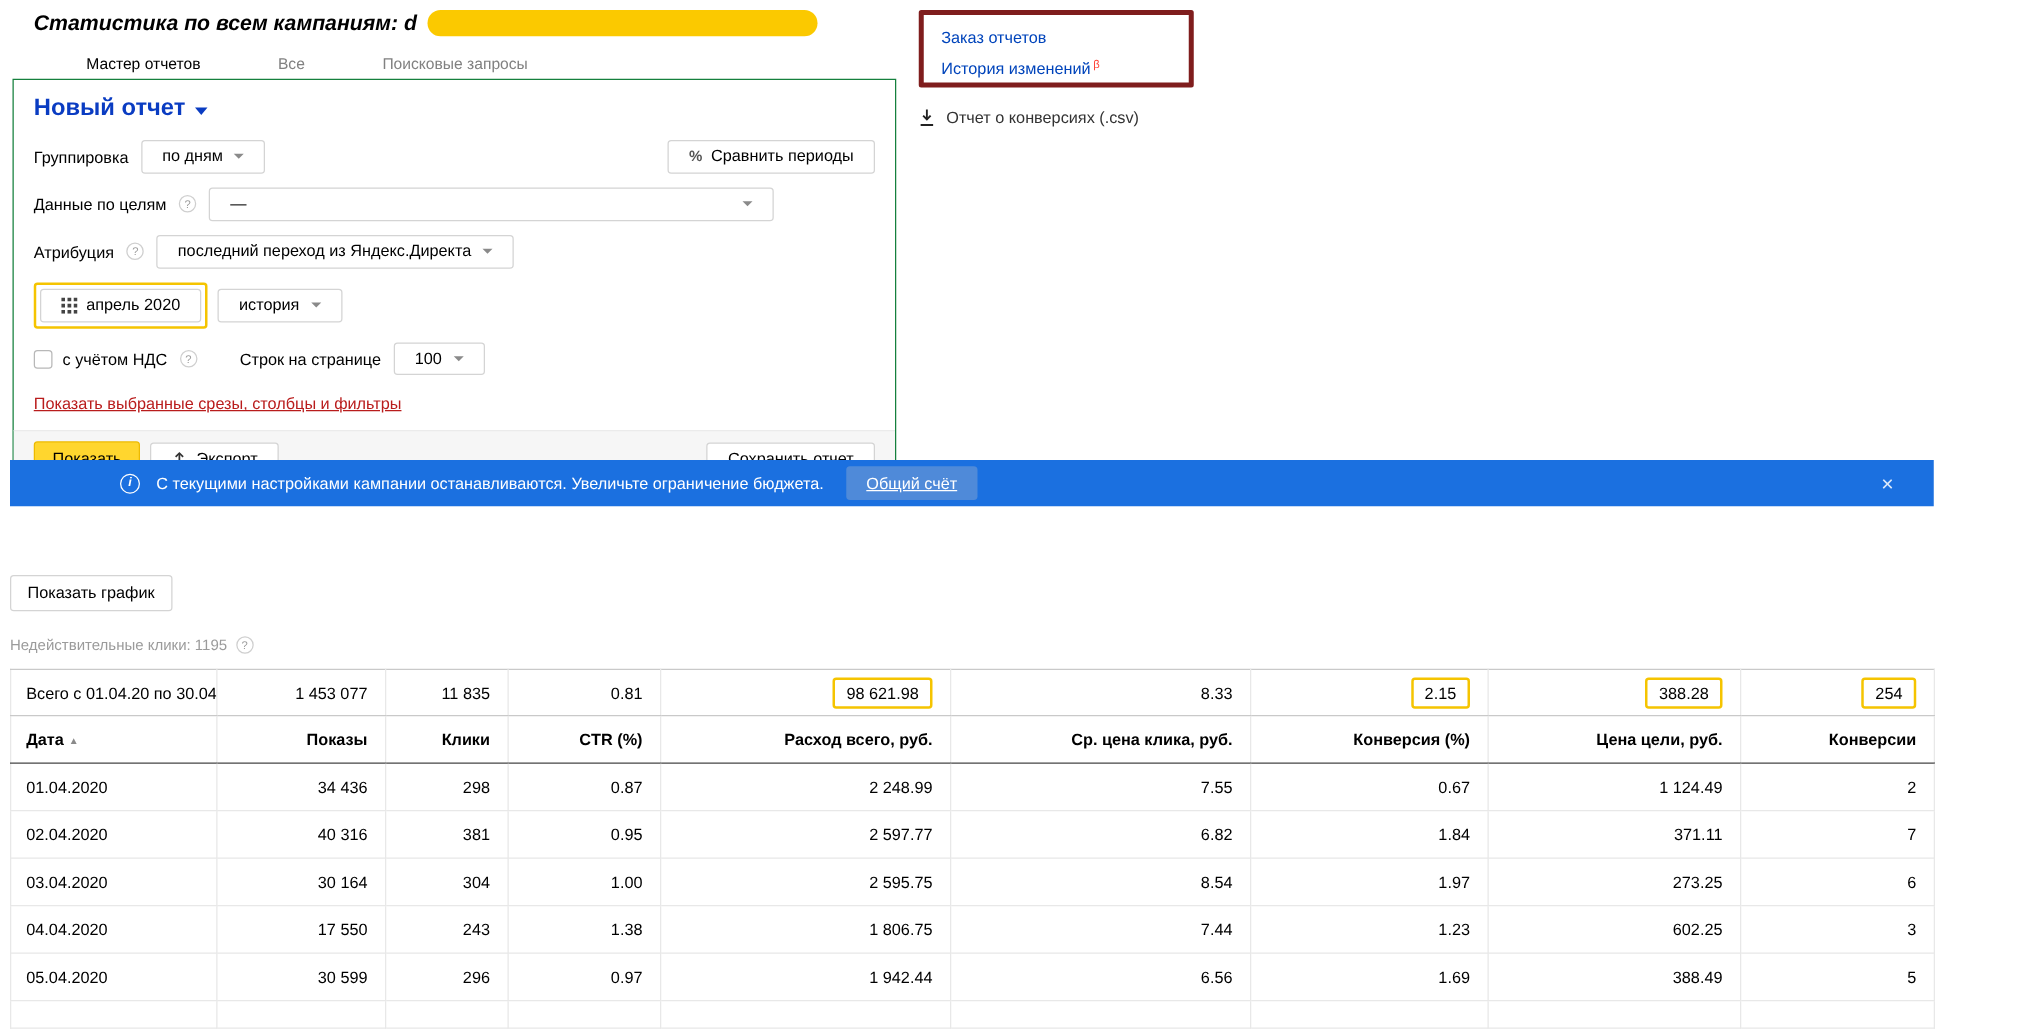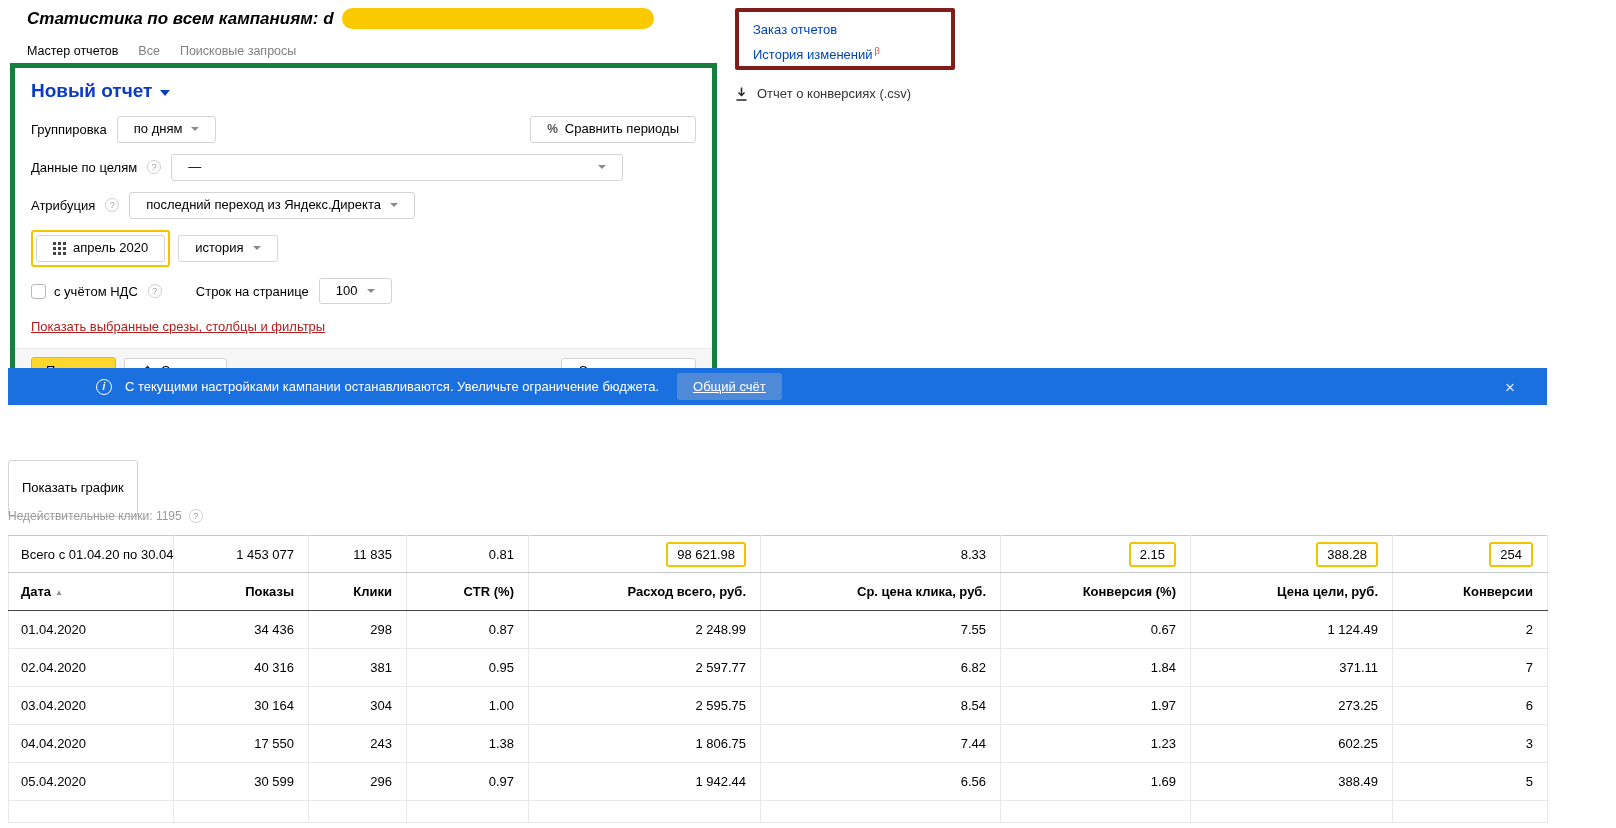--- a/index.html
+++ b/index.html
@@ -10,25 +10,25 @@
     font-family: "Liberation Sans", sans-serif;
     position: relative; font-size: 13px;
   }
 
   
   .title-row { position: absolute; left: 27px; top: 8px; display: flex; align-items: center; gap: 8px; }
   .page-title { font-size: 17px; font-weight: bold; margin: 0; white-space: nowrap; font-style: italic; }
   .redaction { width: 312px; height: 21px; background: #fbc900; border-radius: 11px; }
 
   .tabs { position: absolute; left: 27px; top: 44px; display: flex; gap: 20px; font-size: 12.5px; }
-  .tab { color: #818181; padding-bottom: 6px; cursor: pointer; }
+  .tab { color: #818181; padding-bottom: 6px; cursor: pointer; margin-left: 42px; }
   .tab.active { color: #000; border-bottom: 2px solid #e0321c; }
 
   
-  .panel { position: absolute; left: 10px; top: 63px; width: 707px; border: 5px solid #15803d; background: #fff; }
+  .panel { position: absolute; left: 10px; top: 63px; width: 707px; border: 1px solid #15803d; background: #fff; }
   .panel-body { padding: 10px 16px 2px; }
   .panel-title { color: #0a3cc2; font-size: 19px; font-weight: bold; display: flex; align-items: center; margin: 2px 0 14px; cursor: pointer; }
   .caret { width: 0; height: 0; border-left: 5px solid transparent; border-right: 5px solid transparent; border-top: 6px solid #0a3cc2; margin-left: 8px; margin-top: 3px; }
 
   .frow { display: flex; align-items: center; margin-bottom: 11px; position: relative; }
   .flabel { margin-right: 10px; white-space: nowrap; }
 
   .btn {
     display: inline-flex; align-items: center; gap: 7px;
     background: #fff; border: 1px solid #d4d4d4; border-radius: 3px;
@@ -68,21 +68,21 @@
     background: #1b70e0; color: #fff; display: flex; align-items: center; }
   .info-icon { margin-left: 88px; flex: none; width: 16px; height: 16px; border: 1px solid #fff; border-radius: 50%;
     display: flex; align-items: center; justify-content: center; font-size: 10px; font-weight: bold; font-style: italic; }
   .banner-text { margin-left: 13px; }
   .banner-btn { margin-left: 18px; background: #4f8ad9; color: #fff; border: none; border-radius: 3px;
     padding: 6px 16px; font-size: 13px; font-family: inherit; cursor: pointer; text-decoration: underline; }
   .banner-close { position: absolute; right: 32px; top: 50%; transform: translateY(-50%);
     font-size: 17px; cursor: pointer; opacity: .85; line-height: 1; }
 
   
-  .show-chart { position: absolute; left: 8px; top: 460px; padding: 19px 13px; }
+  .show-chart { position: absolute; left: 8px; top: 460px; padding: 5px 13px; }
   .invalid { position: absolute; left: 8px; top: 509px; color: #9b9b9b; font-size: 12px; display: flex; }
   .invalid .help { margin: 0 0 0 7px; }
 
   
   .stats { position: absolute; left: 8px; top: 535px; width: 1539px; border-collapse: collapse; font-size: 13px; table-layout: fixed; }
   .stats td, .stats th { border: 1px solid #e8e8e8; padding: 0 14px; height: 38px; text-align: right; overflow: hidden; white-space: nowrap; }
   .stats .left { text-align: left; padding-left: 12px; }
   .stats th { font-weight: bold; border-bottom: 1px solid #454545; }
   .stats tr.summary td { height: 37px; border-top: 1px solid #c9c9c9; border-bottom: 1px solid #c9c9c9; }
   .stats tr.partial td { height: 22px; border-bottom: 1px solid #e8e8e8; }

